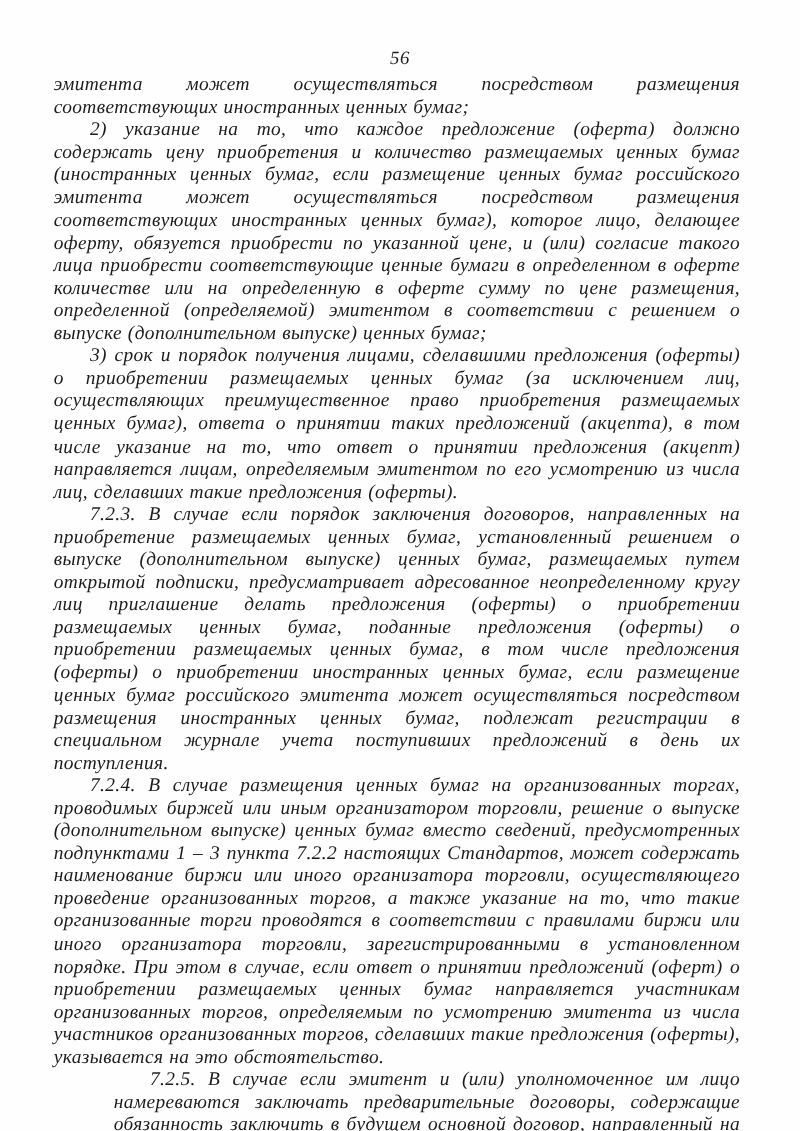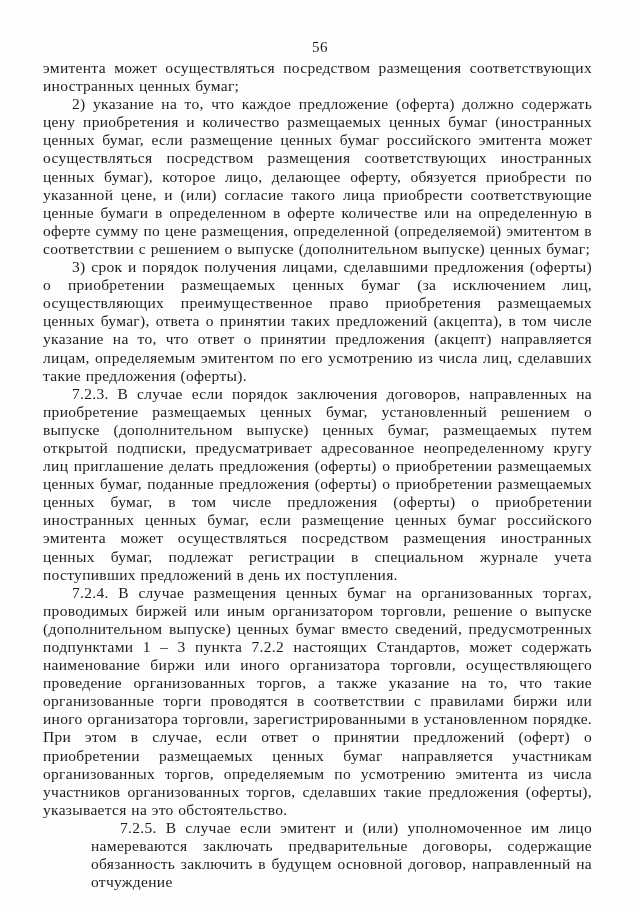--- a/index.html
+++ b/index.html
@@ -8,20 +8,21 @@
     background: #ffffff;
   }
   .page {
     position: relative;
     width: 640px;
     height: 905px;
     background: #fffefe;
     overflow: hidden;
     font-family: "Liberation Serif", "DejaVu Serif", serif;
     color: #1c1c1c;
+    font-style: italic;
     -webkit-font-smoothing: antialiased;
   }
   .page-number {
     position: absolute;
     top: 39px;
     left: 0;
     width: 640px;
     text-align: center;
     font-size: 15px;
     letter-spacing: 0.5px;

